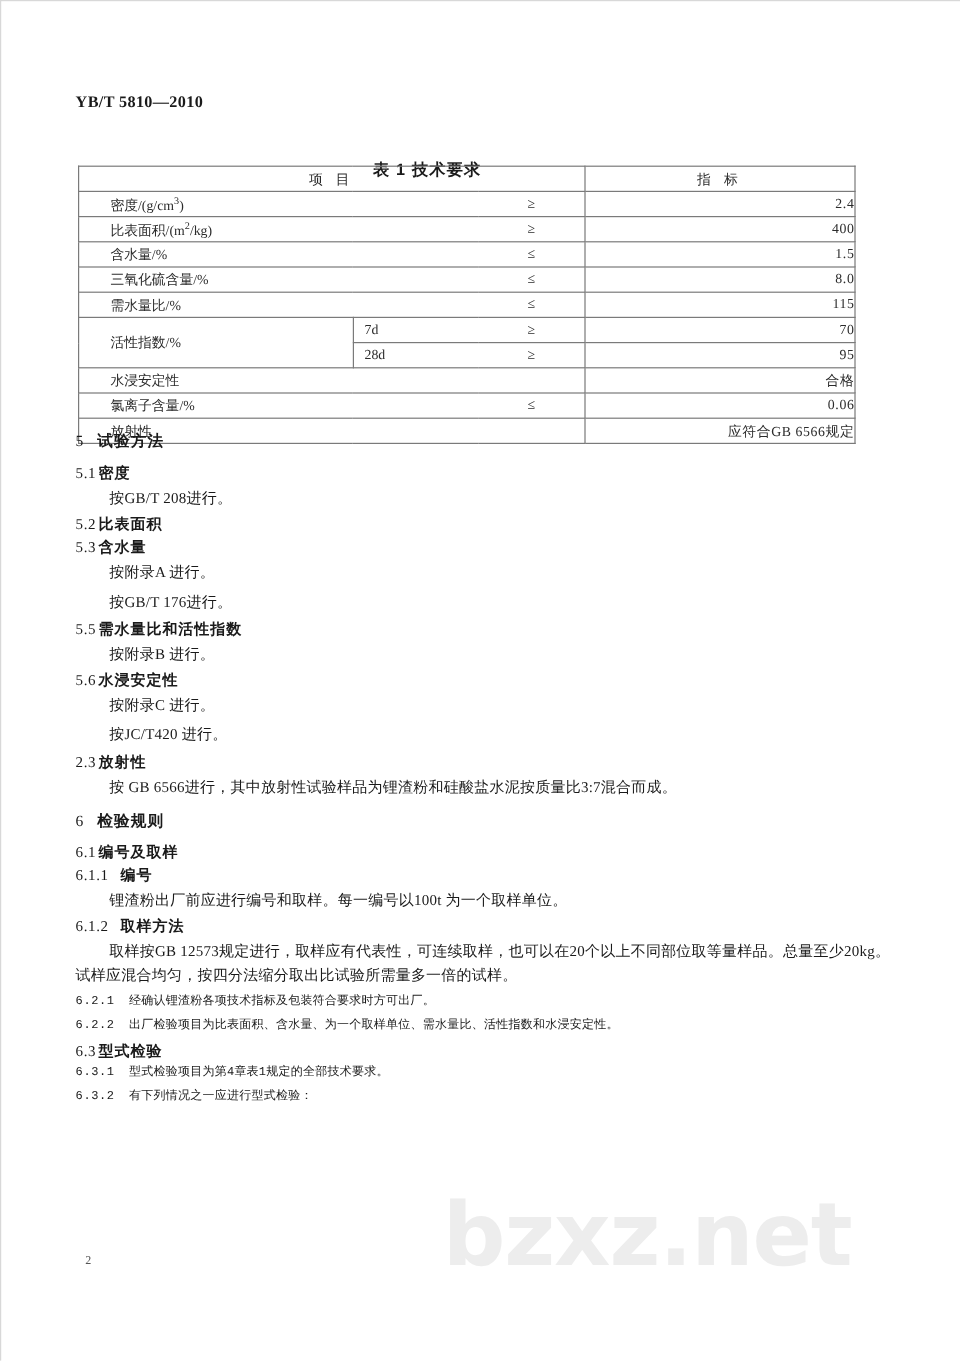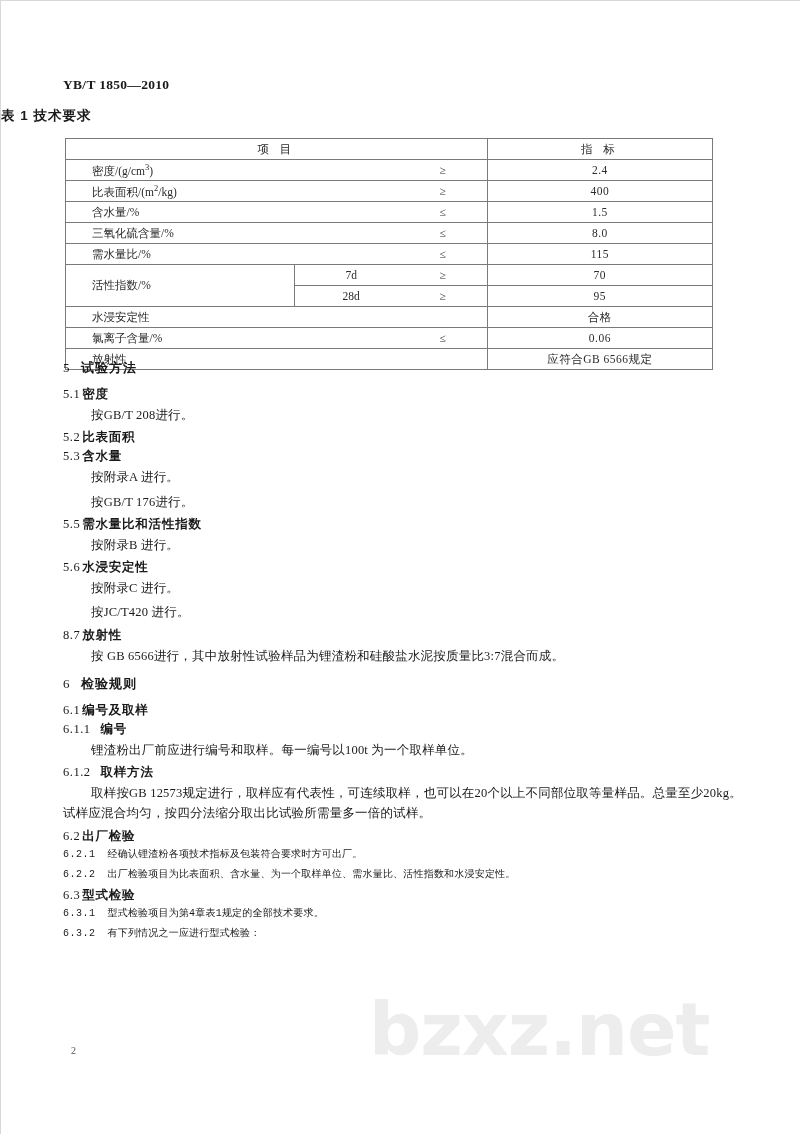--- a/index.html
+++ b/index.html
@@ -47,22 +47,23 @@
     top: 76px;
     font-family: "Liberation Serif", serif;
     font-weight: bold;
     font-size: 13.5px;
     letter-spacing: 0.3px;
   }
   
   .table-caption {
     position: absolute;
     left: 0;
-    top: 106px;
+    top: 132px;
     width: 710px;
+    text-align: center;
     font-family: "Liberation Sans", sans-serif;
     font-weight: bold;
     font-size: 13.5px;
     letter-spacing: 1px;
   }
   
   #spec-table {
     position: absolute;
     left: 64px;
     top: 137px;
@@ -85,29 +86,29 @@
   }
   .c-item {
     width: 186px;
     padding-left: 26px !important;
     text-align: left;
     white-space: nowrap;
   }
   .c-sub {
     width: 95px;
     padding-left: 9px !important;
-    text-align: center;
+    text-align: left;
   }
   .c-sym {
     width: 88px;
     text-align: center;
     font-size: 12px;
   }
   .c-val {
-    text-align: center;
+    text-align: right;
     letter-spacing: 0.5px;
   }
   .item-group {
     padding-left: 26px !important;
     text-align: left;
     white-space: nowrap;
   }
   .sup-small { font-size: 8.5px; vertical-align: super; }
   .no-right-border { border-right: none !important; }
   .no-left-border { border-left: none !important; }
@@ -175,21 +176,21 @@
 </style>
 </head>
 <body>
 
 <div id="page">
 
   <div id="watermark">bzxz.net</div>
 
   <div id="content">
 
-    <div class="std-code">YB/T  1850—2010</div>
+    <div class="std-code">YB/T  5810—2010</div>
 
     <div class="table-caption">表 1  技术要求</div>
 
     <table id="spec-table">
       <tbody>
           <tr>
         <th colspan="3">项  目</th>
         <th>指  标</th>
       </tr>
 
@@ -284,21 +285,21 @@
       <p class="para">按附录B 进行。</p>
 
       <div class="h2">
         <span class="num">5.6</span><span class="txt">水浸安定性</span>
       </div>
       <p class="para">按附录C 进行。</p>
 
       <p class="para">按JC/T420  进行。</p>
 
       <div class="h2">
-        <span class="num">8.7</span><span class="txt">放射性</span>
+        <span class="num">2.3</span><span class="txt">放射性</span>
       </div>
       <p class="para">按 GB  6566进行，其中放射性试验样品为锂渣粉和硅酸盐水泥按质量比3:7混合而成。</p>
 
       <div class="gap-sm"></div>
 
       <div class="h1">
         <span class="num">6</span><span class="txt">检验规则</span>
       </div>
 
       <div class="h2">
@@ -308,23 +309,20 @@
       <div class="h3">
         <span class="num">6.1.1</span><span class="txt">编号</span>
       </div>
       <p class="para">锂渣粉出厂前应进行编号和取样。每一编号以100t 为一个取样单位。</p>
 
       <div class="h3">
         <span class="num">6.1.2</span><span class="txt">取样方法</span>
       </div>
       <p class="para">取样按GB  12573规定进行，取样应有代表性，可连续取样，也可以在20个以上不同部位取等量样品。总量至少20kg。试样应混合均匀，按四分法缩分取出比试验所需量多一倍的试样。</p>
 
-      <div class="h2">
-        <span class="num">6.2</span><span class="txt">出厂检验</span>
-      </div>
 
       <p class="numbered">
         <span class="num">6.2.1</span><span class="txt">经确认锂渣粉各项技术指标及包装符合要求时方可出厂。</span>
       </p>
 
       <p class="numbered">
         <span class="num">6.2.2</span><span class="txt">出厂检验项目为比表面积、含水量、为一个取样单位、需水量比、活性指数和水浸安定性。</span>
       </p>
 
       <div class="h2">

